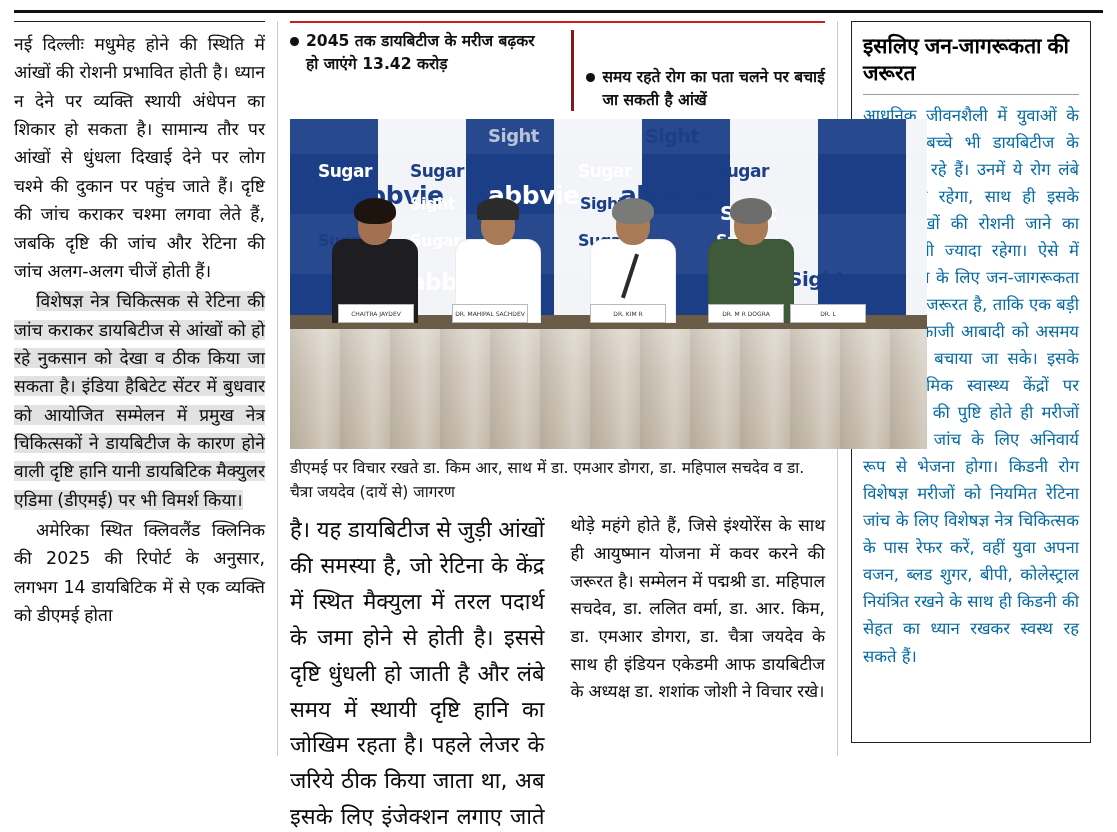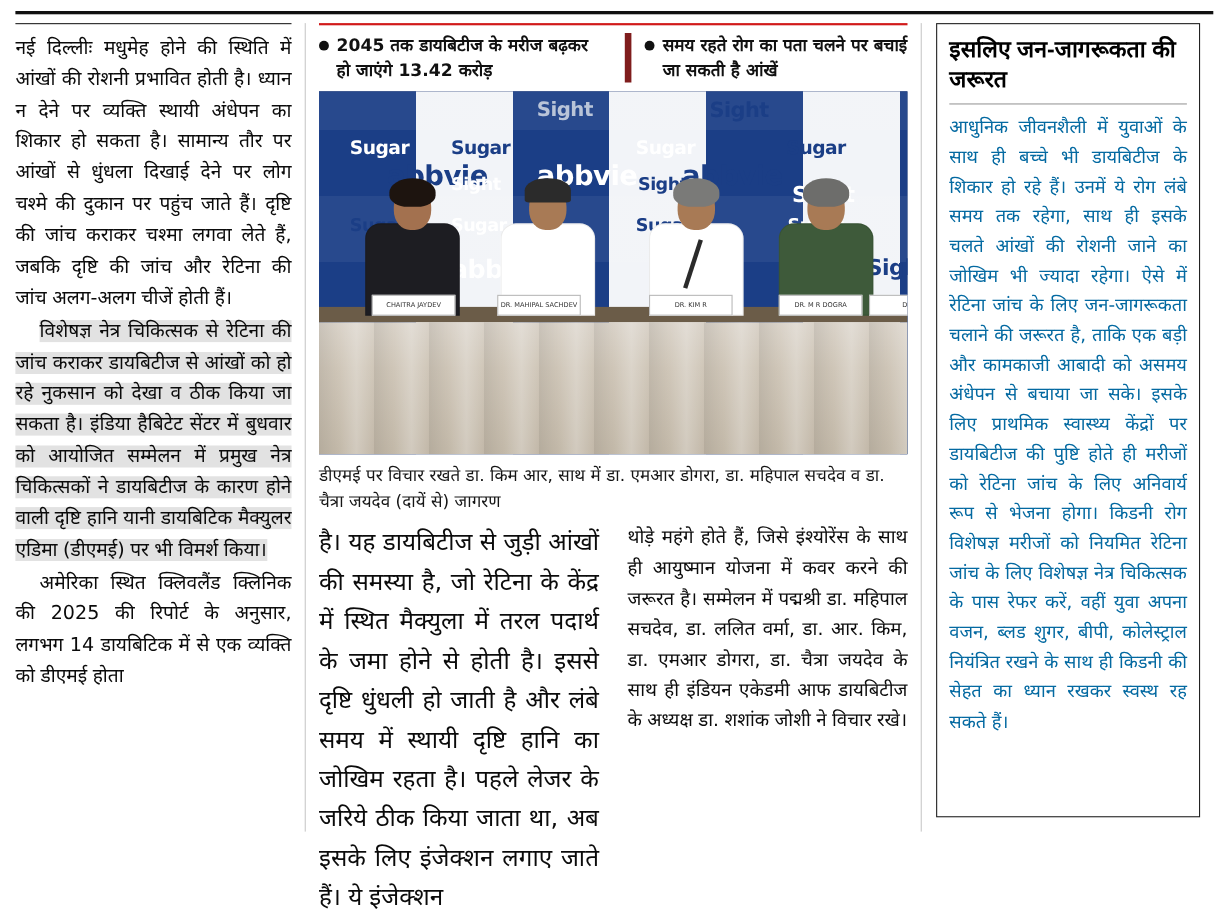--- a/index.html
+++ b/index.html
@@ -116,33 +116,33 @@
   }
   .kicker {
     font-family: "DejaVu Sans", "Liberation Sans", sans-serif;
     font-size: 15.6px;
     font-weight: bold;
     line-height: 1.45;
     display: flex;
     gap: 7px;
     align-items: flex-start;
   }
-  .kicker-1 { width: 285px; padding-right: 20px; box-sizing: border-box; border-right: 6px solid #7f1d1d;}
-  .kicker-2 { width: 251px; padding-left: 12px; box-sizing: border-box;}
+  .kicker-1 { width: 285px; padding-right: 20px; box-sizing: border-box; border-right: 3px solid #7f1d1d;}
+  .kicker-2 { width: 251px; padding-left: 12px; box-sizing: border-box; margin-top: 36px;}
   .kdot {
     width: 9px; height: 9px; min-width: 9px;
     border-radius: 50%;
     background: #111;
     margin-top: 7px;
   }
 
   
   .photo {
     position: relative;
-    width: 535px;
+    width: 637px;
     height: 330px;
     overflow: hidden;
     background: #15306b;
   }
   .photo .backdrop {
     position: absolute; inset: 0;
     background:
       repeating-linear-gradient(90deg,
         #1b3e86 0px, #1b3e86 88px,
         #f2f4f8 88px, #f2f4f8 176px);

